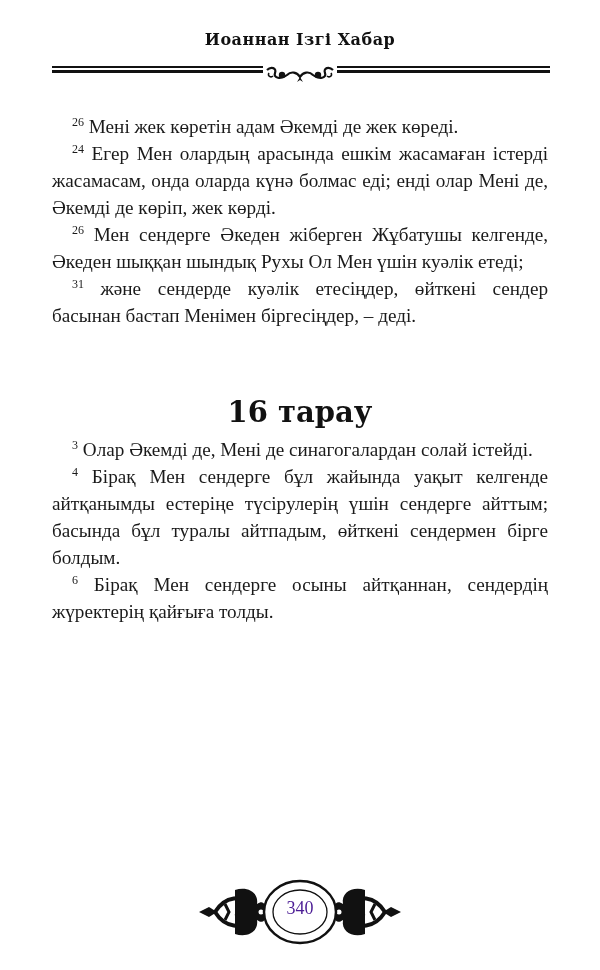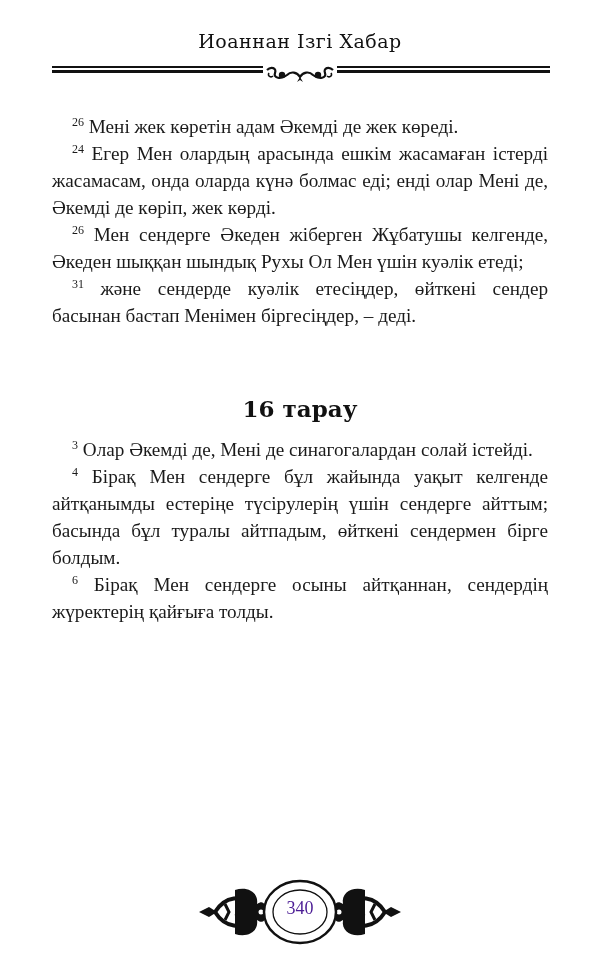--- a/index.html
+++ b/index.html
@@ -1,25 +1,25 @@
 <!DOCTYPE html>
 <html><head>
   <meta charset="utf-8">
   <style>
     html, body { margin: 0; padding: 0; background: #ffffff; }
     body { width: 600px; height: 970px; position: relative; overflow: hidden; font-family: "Liberation Serif", serif; color: #1a1a1a; }
-    .running-head { position: absolute; top: 30px; left: 0; width: 600px; text-align: center; font-family: "DejaVu Serif", serif; font-weight: normal; font-size: 19px; letter-spacing: 0.5px; color: #111; }
+    .running-head { position: absolute; top: 30px; left: 0; width: 600px; text-align: center; font-family: "DejaVu Serif", serif; font-weight: bold; font-size: 16px; letter-spacing: 0.5px; color: #111; }
     .rule { position: absolute; left: 52px; width: 498px; background: #111; }
     .rule-thin { top: 66px; height: 1.5px; }
     .rule-thick { top: 70px; height: 2.5px; }
     .head-ornament { position: absolute; top: 64px; left: 263px; width: 74px; height: 22px; background: #fff; }
     .text-block { position: absolute; left: 52px; width: 496px; font-size: 19.2px; line-height: 27px; text-align: justify; }
     .para { margin: 0; text-indent: 20px; }
     .para sup { font-size: 12px; vertical-align: 7px; line-height: 0; }
-    .chapter-title { position: absolute; top: 395px; left: 0; width: 600px; text-align: center; font-family: "DejaVu Serif", serif; font-weight: bold; font-size: 23px; color: #111; }
+    .chapter-title { position: absolute; top: 395px; left: 0; width: 600px; text-align: center; font-family: "DejaVu Serif", serif; font-weight: bold; font-size: 29px; color: #111; }
     .drop-cap { font-family: "DejaVu Serif", serif; font-weight: bold; font-size: 33px; line-height: 20px; }
     .footer-ornament { position: absolute; top: 876px; left: 195px; width: 210px; height: 72px; }
     .page-number { position: absolute; top: 898px; left: 270px; width: 60px; text-align: center; font-family: "Liberation Serif", serif; font-size: 18px; color: #4c1d95; }
   </style>
 </head>
 <body>
 
 <div>
 
   <div class="running-head">Иоаннан Ізгі Хабар</div>

